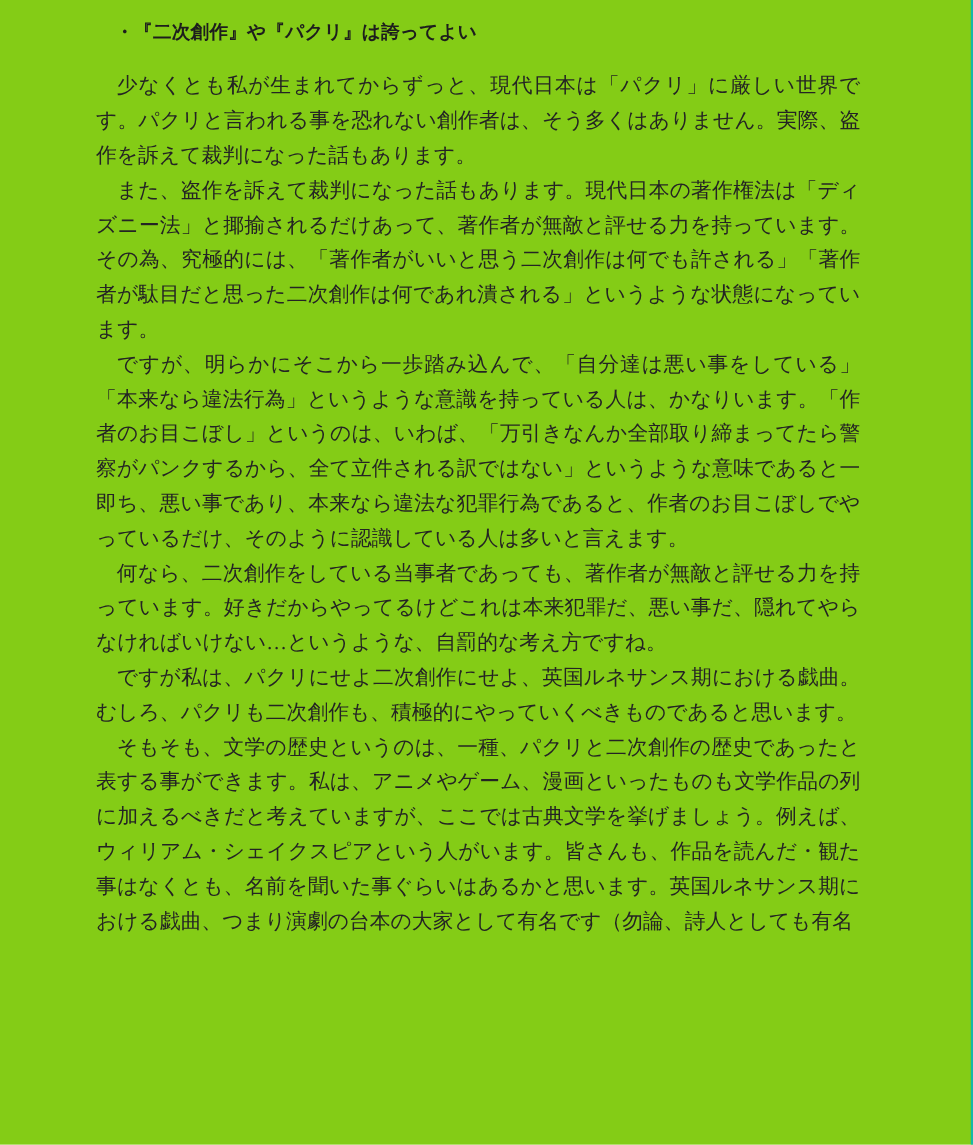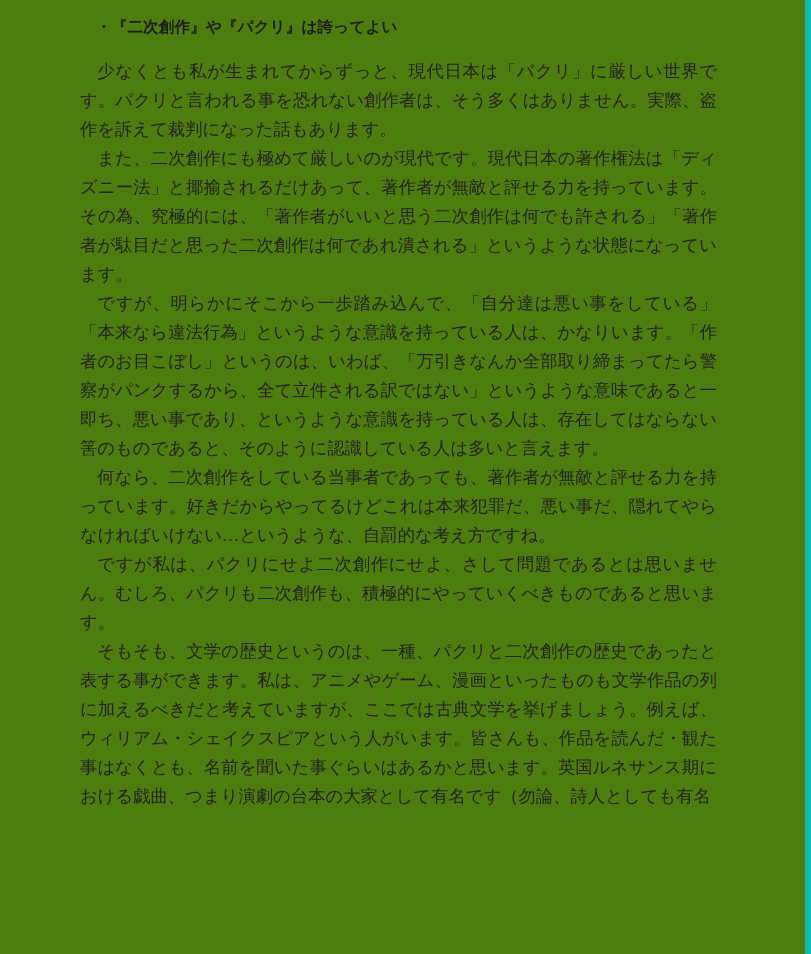--- a/index.html
+++ b/index.html
@@ -5,24 +5,24 @@
 <style>
   html, body {
     margin: 0;
     padding: 0;
     background: #ffffff;
   }
   .page {
     position: relative;
     width: 811px;
     height: 954px;
-    background: #4d7c0f;
+    background: #84cc16;
     overflow: hidden;
     box-sizing: border-box;
-    border-right: 6px solid #14b8a6;
+    border-right: 2px solid #14b8a6;
   }
   .content {
     position: absolute;
     left: 80px;
     top: 0;
     width: 637px;
   }
   .heading {
     font-family: "DejaVu Serif", "Liberation Serif", serif;
     font-size: 15.5px;
@@ -59,22 +59,22 @@
 <body>
 
 <div class="page">
 
   <div class="content">
 
     <h1 class="heading">・『二次創作』や『パクリ』は誇ってよい</h1>
 
     <div class="body-block">
       <p class="para">少なくとも私が生まれてからずっと、現代日本は「パクリ」に厳しい世界です。パクリと言われる事を恐れない創作者は、そう多くはありません。実際、盗作を訴えて裁判になった話もあります。</p>
-      <p class="para">また、二次創作にも極めて厳しいのが現代です。現代日本の著作権法は「ディズニー法」と揶揄されるだけあって、著作者が無敵と評せる力を持っています。その為、究極的には、「著作者がいいと思う二次創作は何でも許される」「著作者が駄目だと思った二次創作は何であれ潰される」というような状態になっています。</p>
-      <p class="para">ですが、明らかにそこから一歩踏み込んで、「自分達は悪い事をしている」「本来なら違法行為」というような意識を持っている人は、かなりいます。「作者のお目こぼし」というのは、いわば、「万引きなんか全部取り締まってたら警察がパンクするから、全て立件される訳ではない」というような意味であると一即ち、悪い事であり、というような意識を持っている人は、存在してはならない筈のものであると、そのように認識している人は多いと言えます。</p>
+      <p class="para">また、盗作を訴えて裁判になった話もあります。現代日本の著作権法は「ディズニー法」と揶揄されるだけあって、著作者が無敵と評せる力を持っています。その為、究極的には、「著作者がいいと思う二次創作は何でも許される」「著作者が駄目だと思った二次創作は何であれ潰される」というような状態になっています。</p>
+      <p class="para">ですが、明らかにそこから一歩踏み込んで、「自分達は悪い事をしている」「本来なら違法行為」というような意識を持っている人は、かなりいます。「作者のお目こぼし」というのは、いわば、「万引きなんか全部取り締まってたら警察がパンクするから、全て立件される訳ではない」というような意味であると一即ち、悪い事であり、本来なら違法な犯罪行為であると、作者のお目こぼしでやっているだけ、そのように認識している人は多いと言えます。</p>
       <p class="para">何なら、二次創作をしている当事者であっても、著作者が無敵と評せる力を持っています。好きだからやってるけどこれは本来犯罪だ、悪い事だ、隠れてやらなければいけない…というような、自罰的な考え方ですね。</p>
-      <p class="para">ですが私は、パクリにせよ二次創作にせよ、さして問題であるとは思いません。むしろ、パクリも二次創作も、積極的にやっていくべきものであると思います。</p>
+      <p class="para">ですが私は、パクリにせよ二次創作にせよ、英国ルネサンス期における戯曲。むしろ、パクリも二次創作も、積極的にやっていくべきものであると思います。</p>
       <p class="para">そもそも、文学の歴史というのは、一種、パクリと二次創作の歴史であったと表する事ができます。私は、アニメやゲーム、漫画といったものも文学作品の列に加えるべきだと考えていますが、ここでは古典文学を挙げましょう。例えば、ウィリアム・シェイクスピアという人がいます。皆さんも、作品を読んだ・観た事はなくとも、名前を聞いた事ぐらいはあるかと思います。英国ルネサンス期における戯曲、つまり演劇の台本の大家として有名です（勿論、詩人としても有名</p>
     </div>
 
   </div>
 
 </div>
 
 </body></html>

